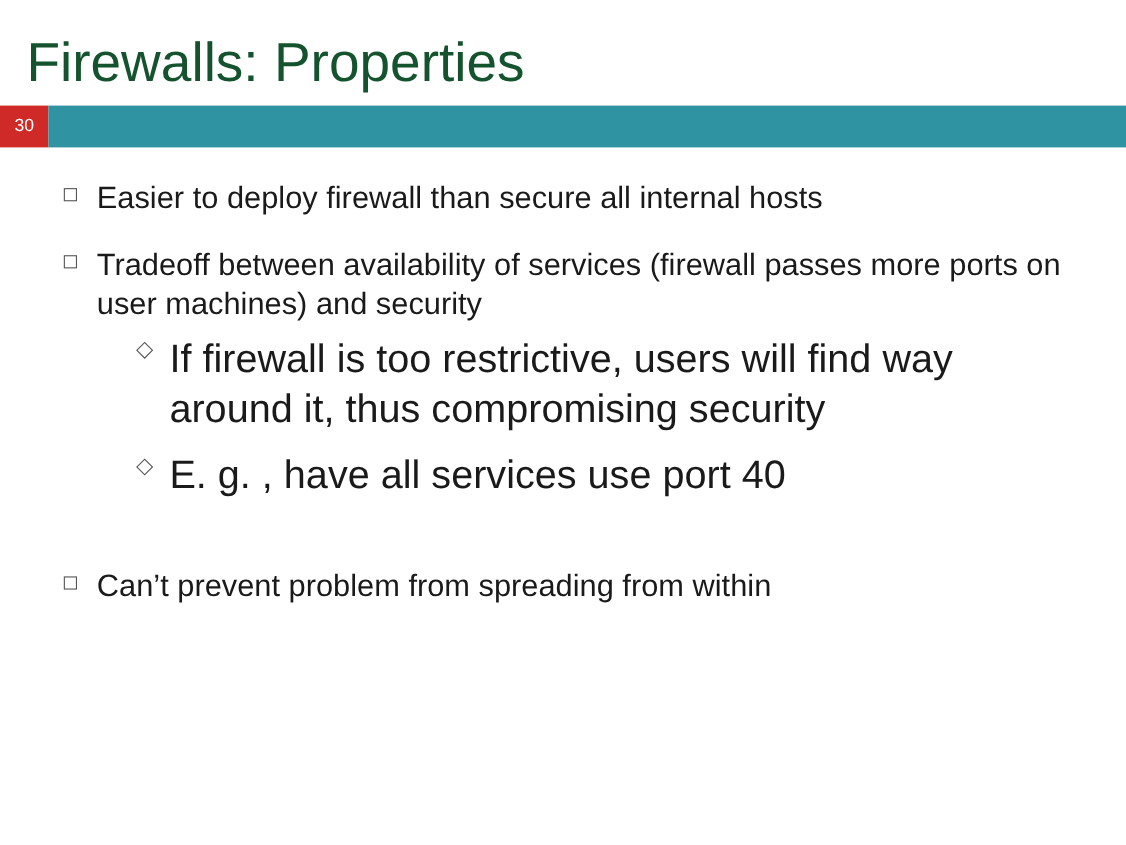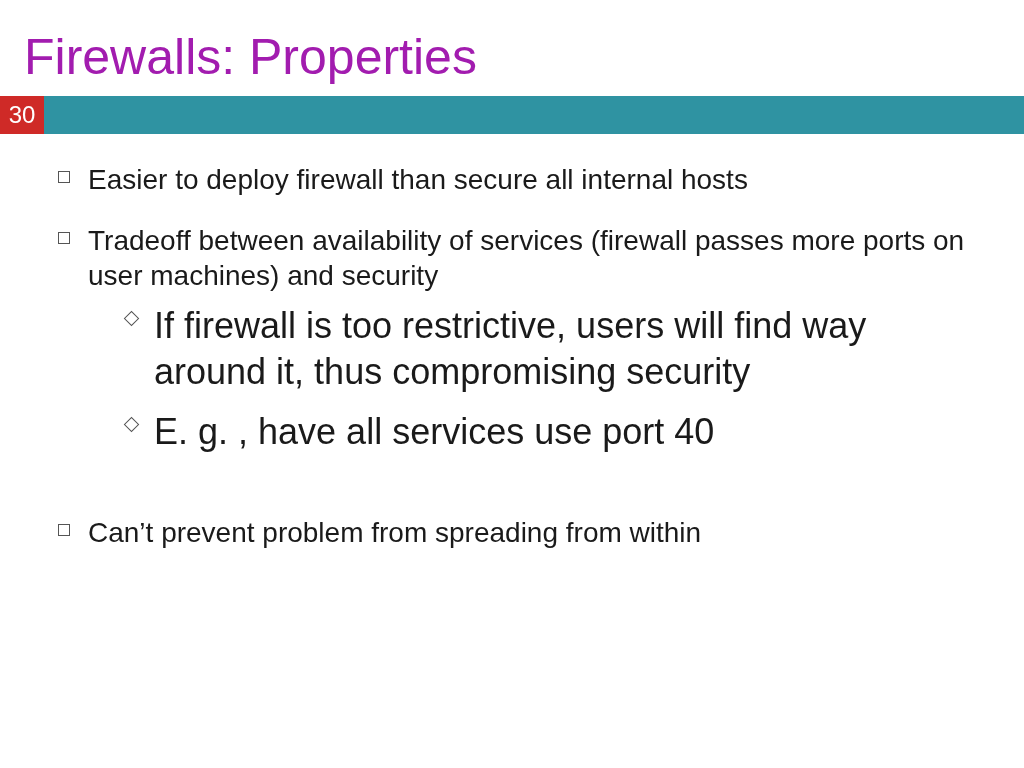--- a/index.html
+++ b/index.html
@@ -15,34 +15,34 @@
   .slide {
     position: relative;
     width: 1024px;
     height: 768px;
     box-sizing: border-box;
   }
   .title {
     font-size: 50px;
     font-weight: 400;
     padding: 28px 0 10px 24px;
-    color: #a21caf;
+    color: #14532d;
   }
   .bandrow {
     display: flex;
     height: 38px;
     line-height: 38px;
     width: 100%;
   }
   .pagebox {
     background: #cf2a27;
     color: #ffffff;
     width: 44px;
     text-align: center;
-    font-size: 24px;
+    font-size: 16px;
     font-weight: 400;
   }
   .band {
     background: #2f93a2;
     flex: 1;
   }
   .content {
     padding: 28px 48px 0 58px;
   }
   ul.level1 {

